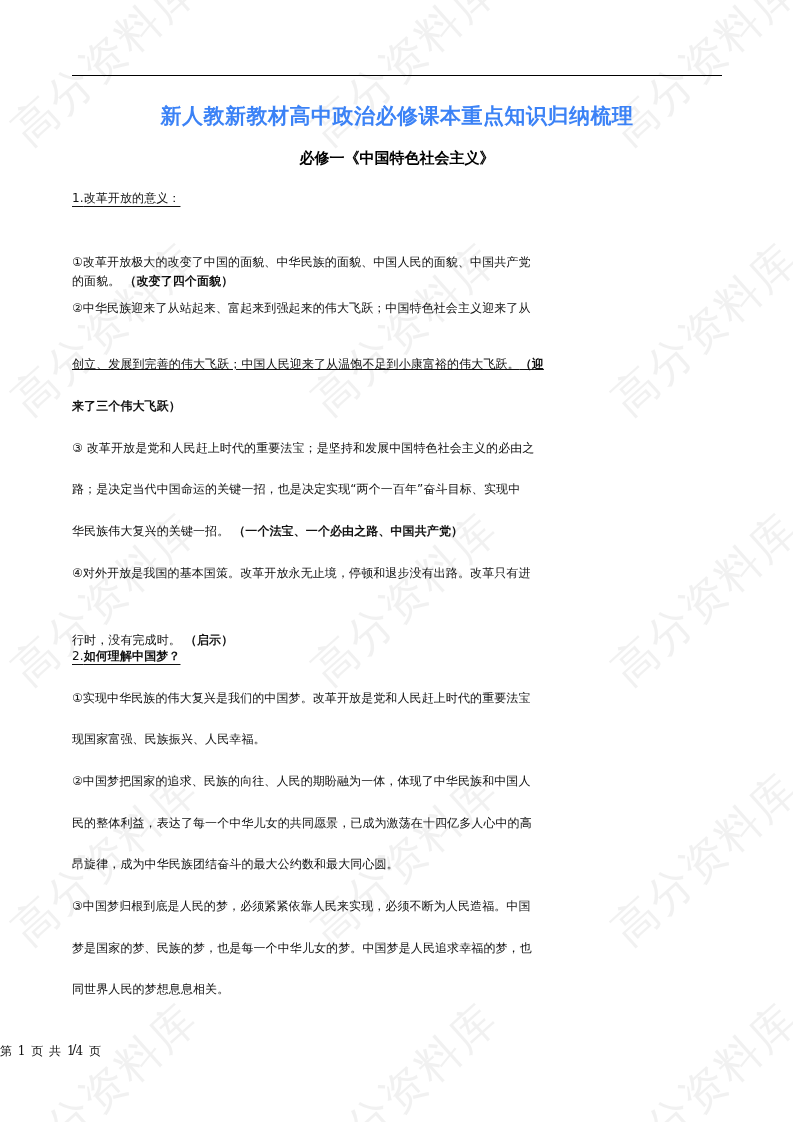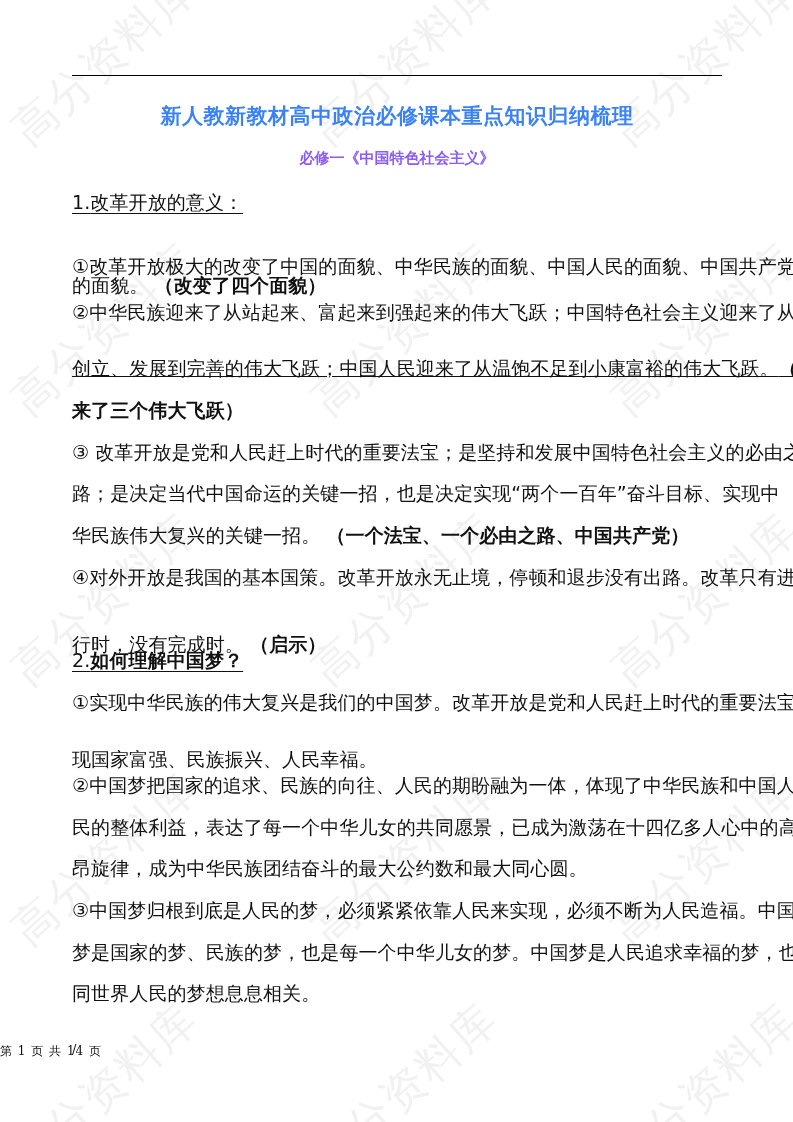--- a/index.html
+++ b/index.html
@@ -57,26 +57,26 @@
     letter-spacing: 0.5px;
   }
   .doc-subtitle {
     position: absolute;
     top: 149px;
     left: 0;
     width: 650px;
     text-align: center;
     font-size: 15px;
     font-weight: bold;
-    color: #8b5cf6;
+    color: #000000;
   }
   .line {
     position: absolute;
     left: 0;
-    font-size: 19px;
+    font-size: 12px;
     white-space: nowrap;
     letter-spacing: 0.1px;
   }
   .heading {
     text-decoration: underline;
     text-underline-offset: 4px;
     padding-right: 10px;
   }
   .b { font-weight: bold; }
   .footer-slash {
@@ -139,21 +139,21 @@
   <div class="line" style="top:481px;"><span>路；是决定当代中国命运的关键一招，也是决定实现“两个一百年”奋斗目标、实现中</span><span class="b"></span></div>
   <div class="line" style="top:523px;"><span>华民族伟大复兴的关键一招。 </span><span class="b">（一个法宝、一个必由之路、中国共产党）</span></div>
   <div class="line" style="top:565px;"><span>④对外开放是我国的基本国策。改革开放永无止境，停顿和退步没有出路。改革只有进</span><span class="b"></span></div>
   <div class="line" style="top:632px;text-align:center;"><span>行时，没有完成时。 </span><span class="b">（启示）</span></div>
 
   <div class="line heading" style="top:648px;">
     <span>2.</span><span class="b">如何理解中国梦？</span>
   </div>
 
   <div class="line" style="top:690px;"><span>①实现中华民族的伟大复兴是我们的中国梦。改革开放是党和人民赶上时代的重要法宝</span></div>
-  <div class="line" style="top:731px;margin-top:16px;"><span>现国家富强、民族振兴、人民幸福。</span></div>
+  <div class="line" style="top:731px;"><span>现国家富强、民族振兴、人民幸福。</span></div>
   <div class="line" style="top:773px;"><span>②中国梦把国家的追求、民族的向往、人民的期盼融为一体，体现了中华民族和中国人</span></div>
   <div class="line" style="top:815px;"><span>民的整体利益，表达了每一个中华儿女的共同愿景，已成为激荡在十四亿多人心中的高</span></div>
   <div class="line" style="top:856px;"><span>昂旋律，成为中华民族团结奋斗的最大公约数和最大同心圆。</span></div>
   <div class="line" style="top:898px;"><span>③中国梦归根到底是人民的梦，必须紧紧依靠人民来实现，必须不断为人民造福。中国</span></div>
   <div class="line" style="top:940px;"><span>梦是国家的梦、民族的梦，也是每一个中华儿女的梦。中国梦是人民追求幸福的梦，也</span></div>
   <div class="line" style="top:981px;"><span>同世界人民的梦想息息相关。</span></div>
 </div>
 
 <div class="footer-slash">/</div>
 <div class="footer-page">第 1 页 共 14 页</div>

